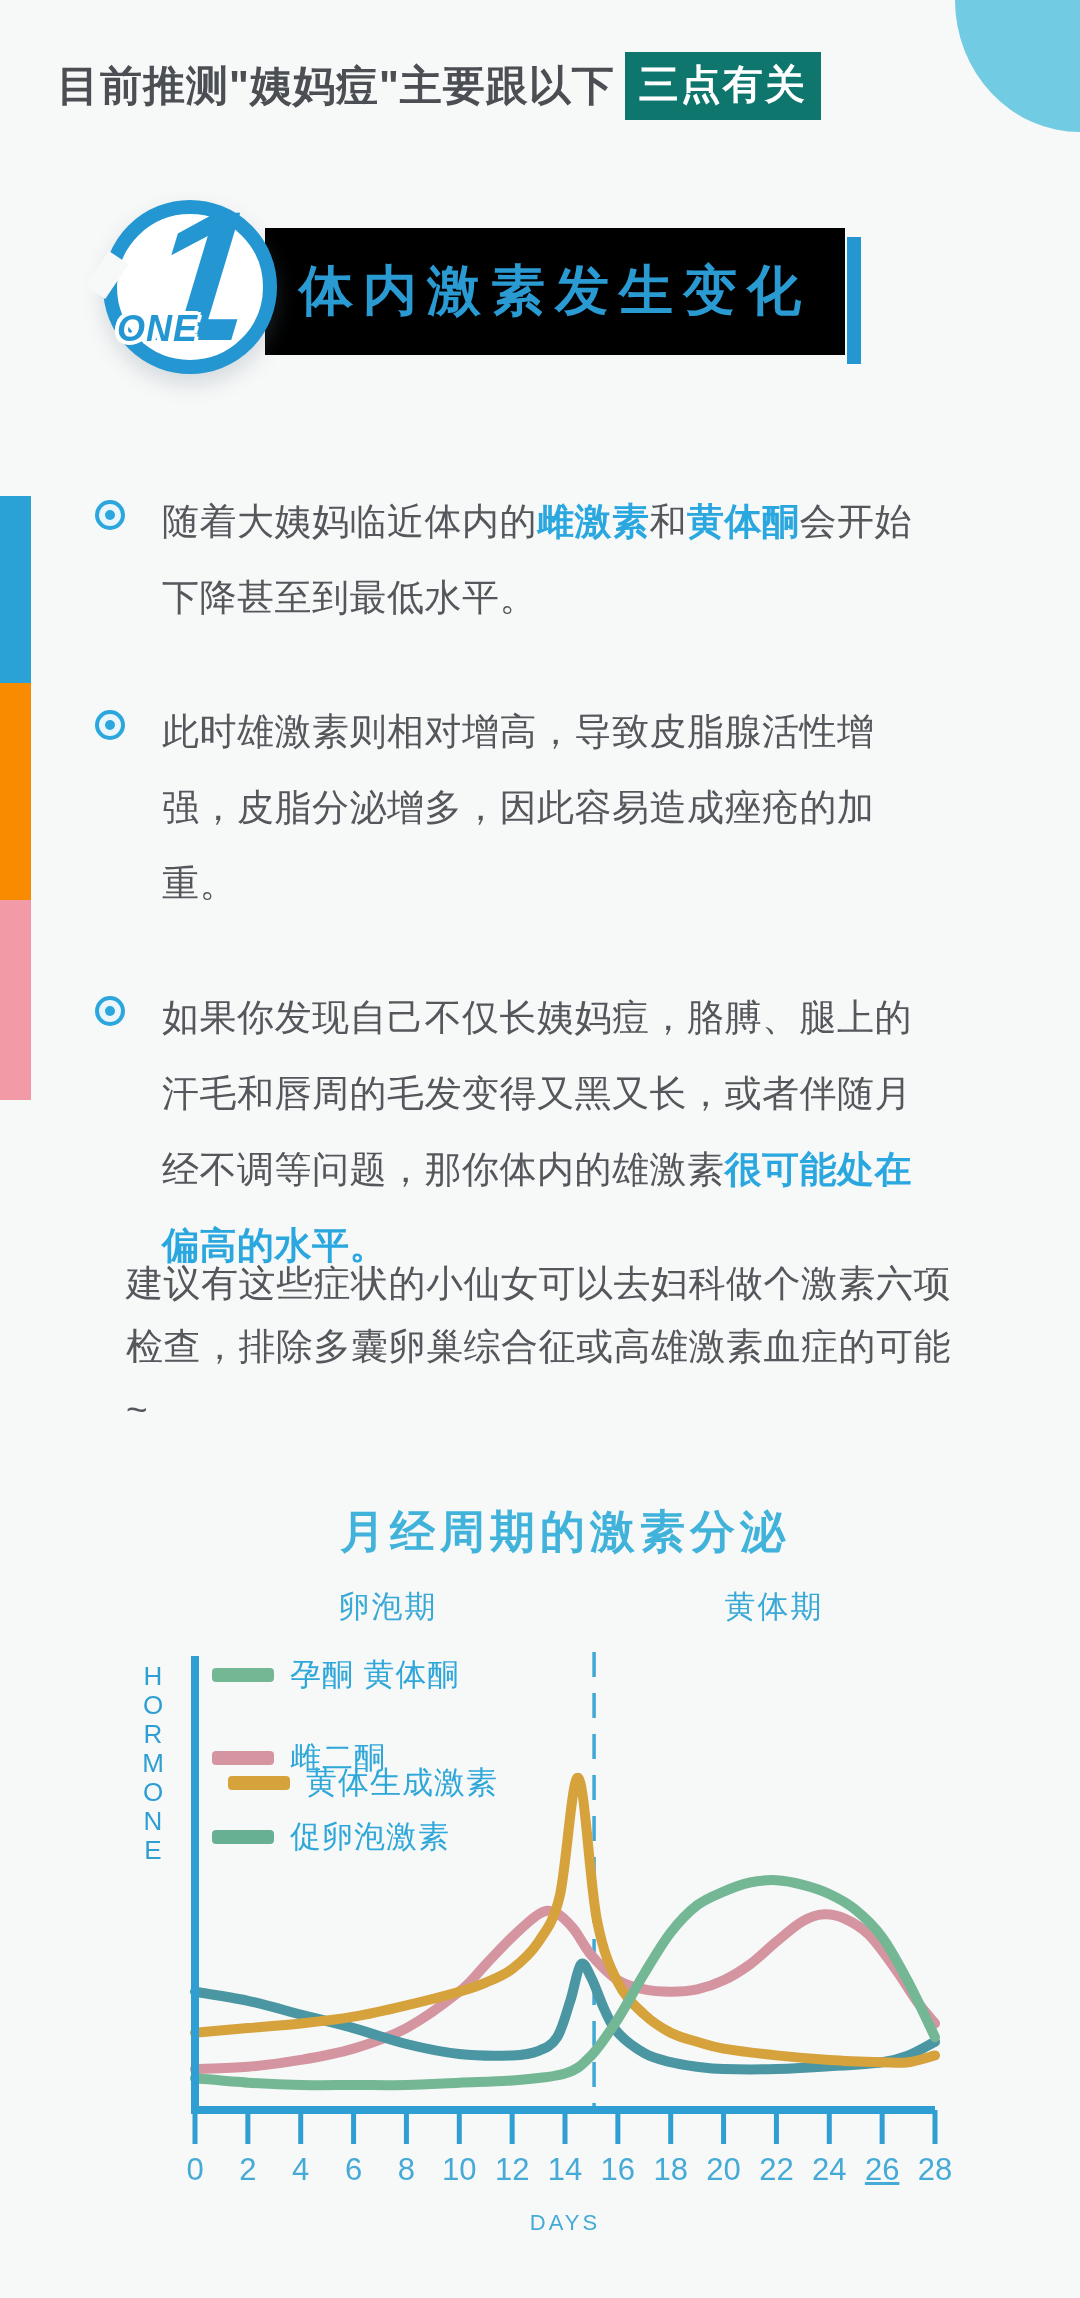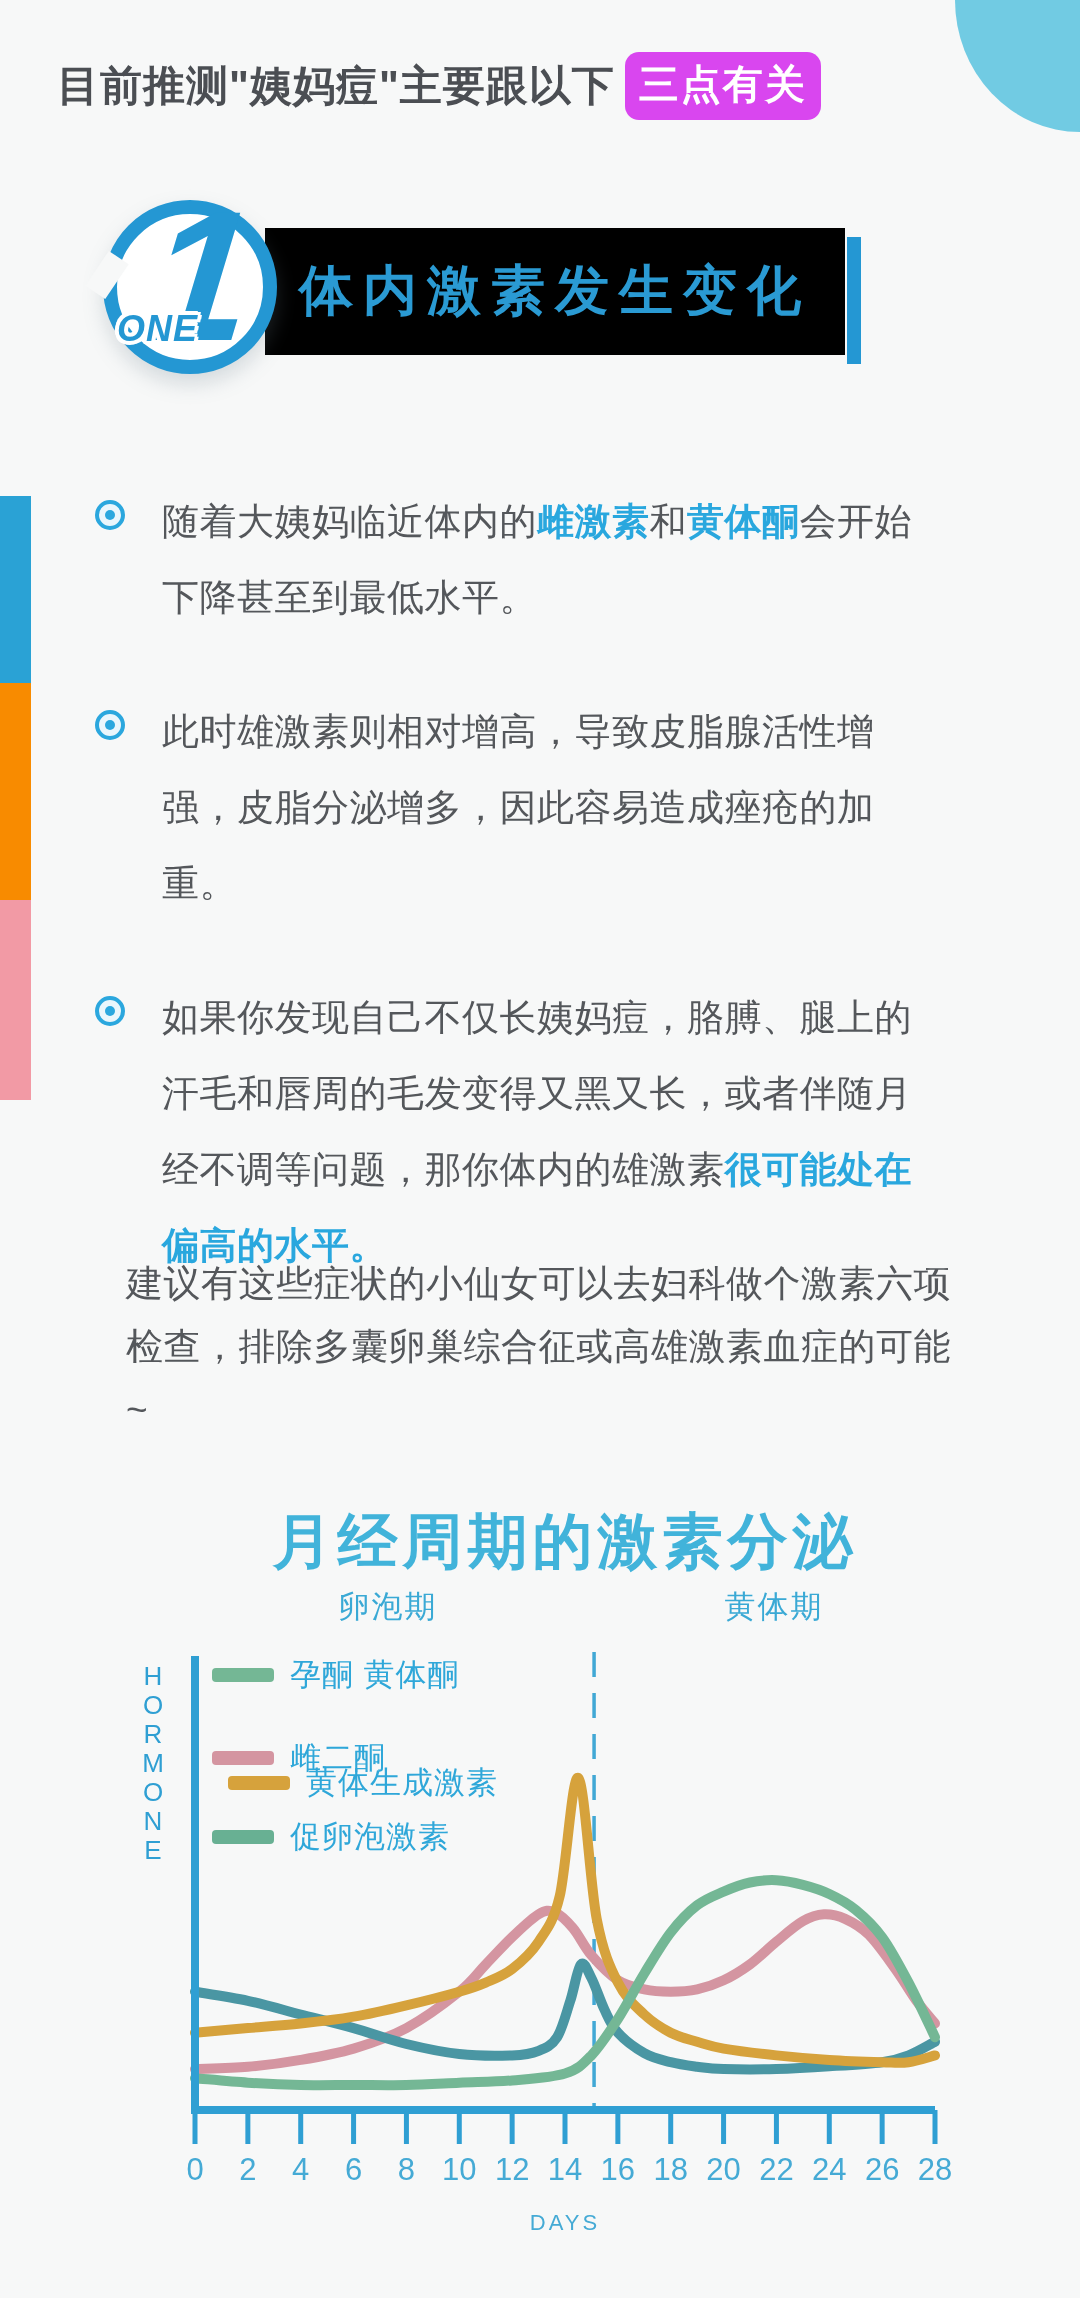--- a/index.html
+++ b/index.html
@@ -7,22 +7,22 @@
     width:1080px;height:2298px;position:relative;overflow:hidden;
     background:#f7f8f8;
     font-family:"Liberation Sans","DejaVu Sans",sans-serif;
   }
   
   .corner-blob{position:absolute;left:955px;top:0;width:125px;height:132px;
     background:#71cbe3;border-bottom-left-radius:100% 100%;}
   
   .header{position:absolute;left:57px;top:52px;display:flex;align-items:center;gap:10px;}
   .header-text{font-size:42px;font-weight:bold;color:#4b4e53;letter-spacing:1px;}
-  .header-badge{background:#d946ef;color:#fff;font-size:40px;font-weight:bold;
-    padding:5px 14px 8px;border-radius:14px;letter-spacing:2px;}
+  .header-badge{background:#0f766e;color:#fff;font-size:40px;font-weight:bold;
+    padding:5px 14px 8px;border-radius:0;letter-spacing:2px;}
   
   .banner{position:absolute;left:265px;top:228px;width:580px;height:127px;background:#000000;}
   .banner-title{width:100%;height:100%;display:flex;align-items:center;justify-content:center;
     font-size:54px;font-weight:800;color:#2a9ad3;letter-spacing:10px;}
   .accent-bar{position:absolute;left:847px;top:237px;width:14px;height:127px;background:#2497d3;}
   .num-circle{position:absolute;left:103px;top:200px;width:146px;height:146px;background:#fff;
     border:14px solid #2497d3;border-radius:50%;box-shadow:0 10px 20px rgba(110,130,145,.25);}
   .num-one{position:absolute;left:32px;top:-30px;font-size:185px;line-height:1;
     font-style:italic;font-weight:bold;color:#2497d3;transform:skewX(-6deg);}
   .num-word{position:absolute;left:0px;top:94px;font-size:36px;font-weight:800;font-style:italic;
@@ -40,21 +40,21 @@
     border-radius:50%;background:#eaf6fc;}
   .bullet-marker .dot{position:absolute;left:6px;top:6px;width:10px;height:10px;border-radius:50%;
     background:#2ba7de;}
   .bullet-text{margin:12px;width:785px;font-size:37px;line-height:76px;color:#54575b;letter-spacing:.5px;}
   .bullet-text .hl{color:#29a7de;font-weight:bold;}
   
   .advice{position:absolute;left:126px;top:1252px;width:832px;font-size:37px;line-height:63px;
     color:#54575b;letter-spacing:.5px;}
   
   .chart-title{position:absolute;left:65px;top:1502px;width:1000px;text-align:center;
-    font-size:60px;font-weight:600;color:#41b3da;letter-spacing:5px;}
+    font-size:45px;font-weight:600;color:#41b3da;letter-spacing:5px;}
   .phase-label{position:absolute;top:1586px;width:120px;text-align:center;
     font-size:31px;color:#3aa9d5;letter-spacing:2px;}
   .phase-follicular{left:328px;}
   .phase-luteal{left:714px;}
   .chart-svg{position:absolute;left:0;top:0;width:1080px;height:2298px;}
   .ylabel{position:absolute;left:138px;top:1662px;width:30px;display:flex;flex-direction:column;}
   .ylabel span{display:block;text-align:center;font-size:26px;line-height:29px;color:#2f9fd3;}
   .legend{position:absolute;left:212px;top:1662px;}
   .legend-row{position:absolute;left:0;display:flex;align-items:center;height:26px;}
   .legend-swatch{width:62px;height:14px;border-radius:4px;margin-right:16px;}
@@ -173,16 +173,16 @@
     <span style="left: 327.571px;">6</span>
     <span style="left: 380.429px;">8</span>
     <span style="left: 433.286px;">10</span>
     <span style="left: 486.143px;">12</span>
     <span style="left: 539px;">14</span>
     <span style="left: 591.857px;">16</span>
     <span style="left: 644.714px;">18</span>
     <span style="left: 697.571px;">20</span>
     <span style="left: 750.429px;">22</span>
     <span style="left: 803.286px;">24</span>
-    <span style="left: 856.143px;">26</span>
+    <span style="left: 856.143px; text-decoration: underline;">26</span>
     <span style="left: 909px;">28</span>
   </div>
 <div class="days-label">DAYS</div>
 
 </body></html>

